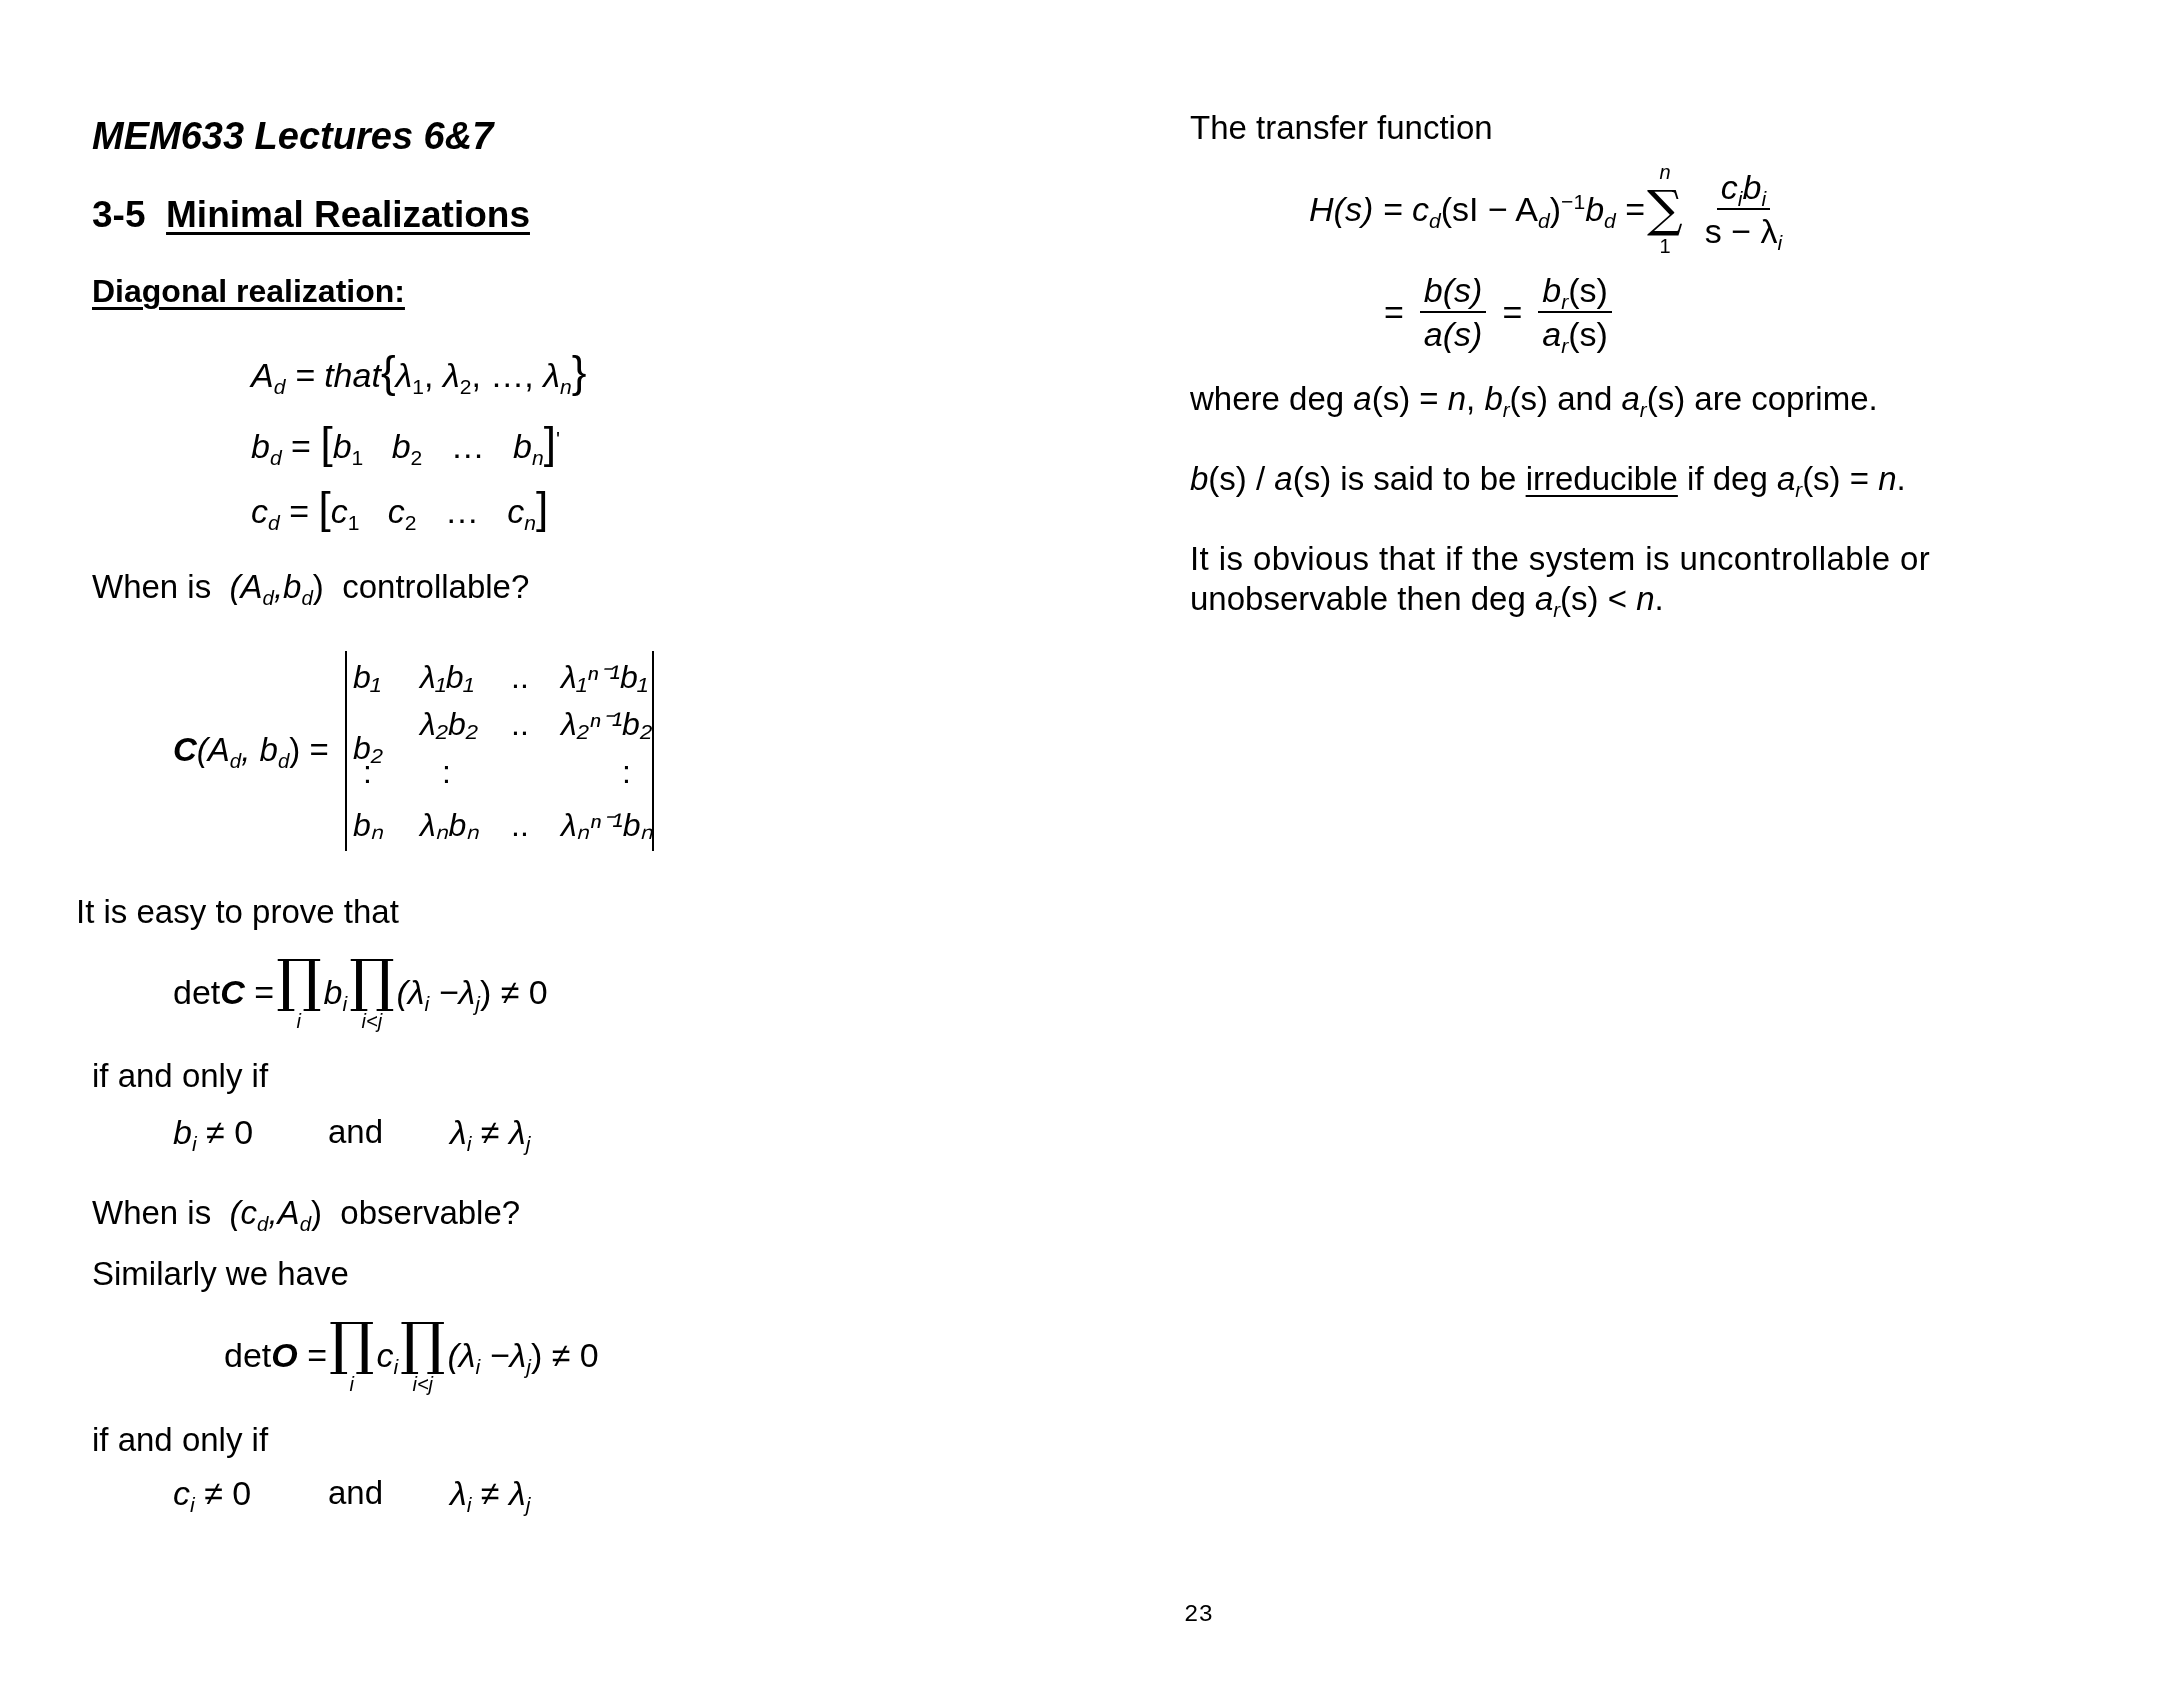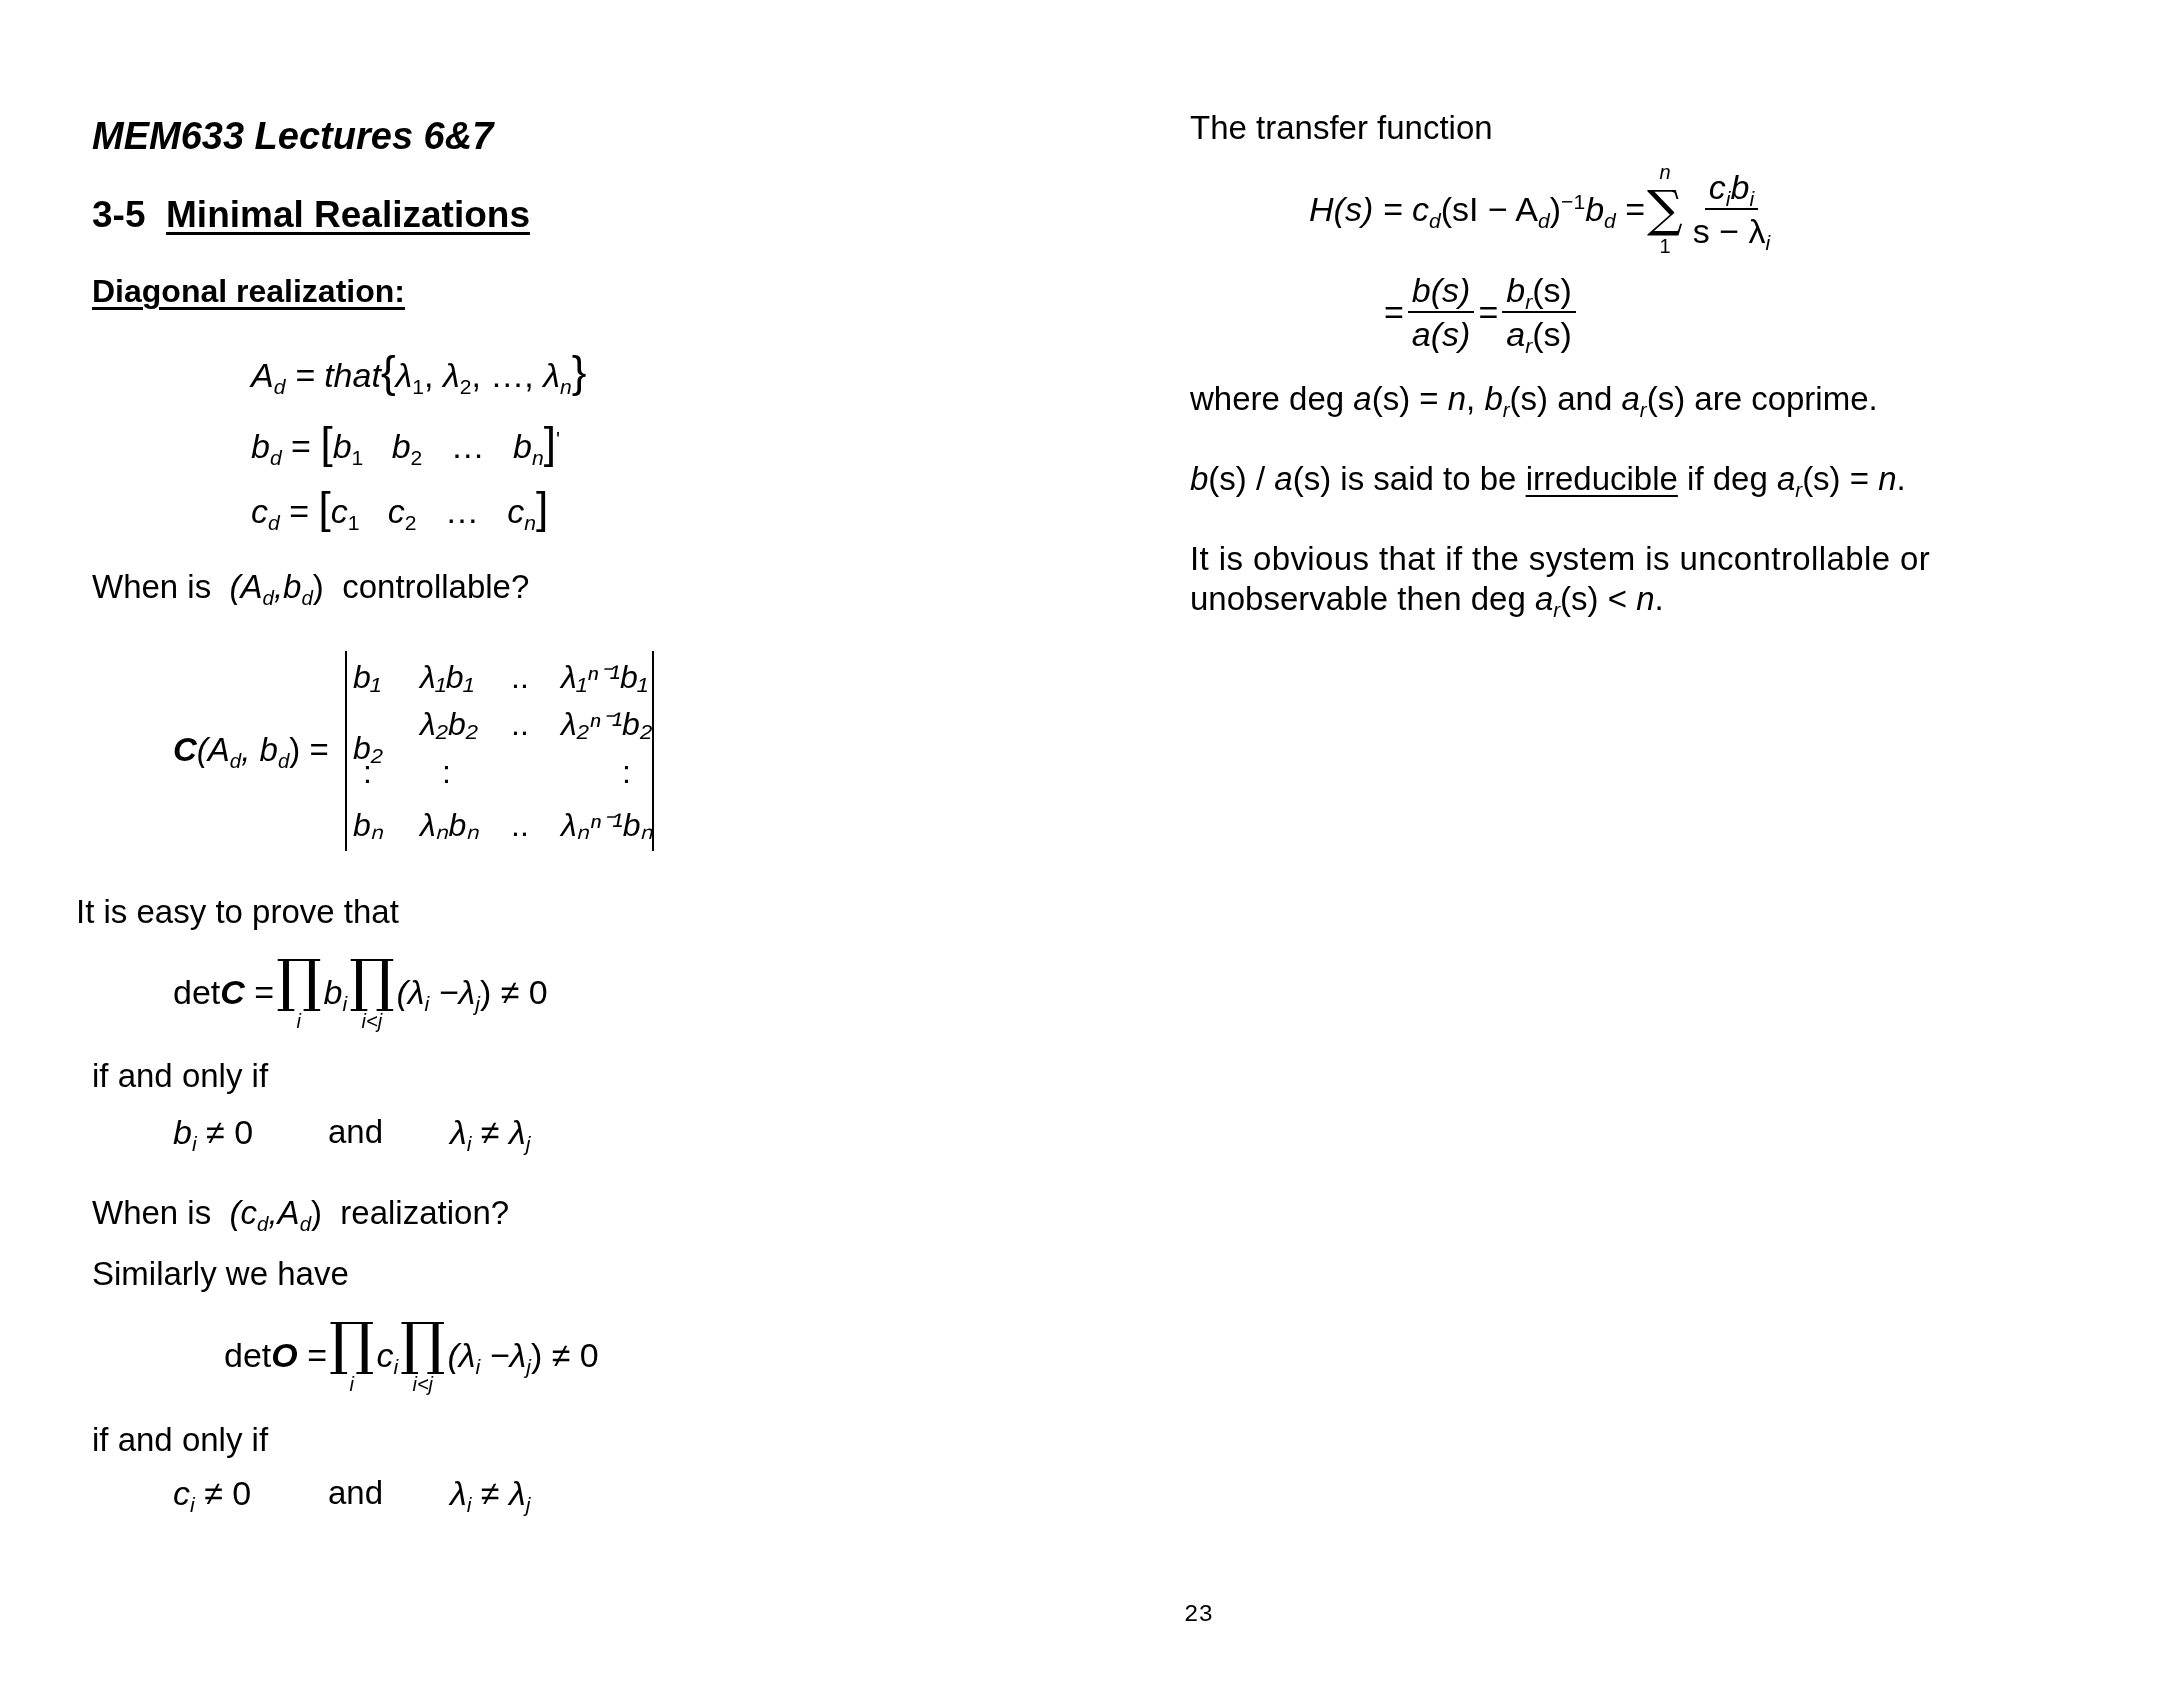--- a/index.html
+++ b/index.html
@@ -8,21 +8,21 @@
   .abs { position:absolute; white-space:nowrap; line-height:1; }
   .t { font-size:33px; }
   .i { font-style:italic; }
   .b { font-weight:bold; }
   .u { text-decoration:underline; text-underline-offset:5px; text-decoration-thickness:3px; }
   sub, sup { font-size:62%; line-height:0; }
   sub { vertical-align:-0.35em; }
   sup { vertical-align:0.55em; }
   .m { font-size:34px; }
   .row { display:flex; align-items:center; }
-  .frac { display:inline-flex; flex-direction:column; align-items:center; vertical-align:middle; margin:0 4px; }
+  .frac { display:inline-flex; flex-direction:column; align-items:center; vertical-align:middle; margin:0 16px; }
   .frac .num { padding:0 4px 4px; border-bottom:2px solid #000; }
   .frac .den { padding:4px 4px 0; }
   .bigop { display:inline-flex; flex-direction:column; align-items:center; vertical-align:middle; margin:0 2px; }
   .bigop .op { font-family:"DejaVu Serif", serif; font-size:57px; line-height:1; }
   .bigop .lim { font-size:20px; font-style:italic; margin-top:2px; }
   .bigop .up { font-size:20px; font-style:italic; margin-bottom:2px; }
   .mat { position:absolute; border-left:2px solid #000; border-right:2px solid #000; }
   .cell { position:absolute; font-size:32px; line-height:1; white-space:nowrap; }
   .pagenum { font-family:Liberation Mono, monospace; font-size:24px; }
 </style>
@@ -105,21 +105,21 @@
   <span class="i">b</span><sub class="i">i</sub><span> ≠ 0</span>
 </div>
 <div class="abs t" style="left:328px; top:1115px;">and</div>
 <div class="abs m" style="left:450px; top:1115px;">
   <span class="i">λ</span><sub class="i">i</sub><span class="i"> ≠ λ</span><sub class="i">j</sub>
 </div>
 
 <div class="abs t" style="left:92px; top:1196px;">
   <span>When is</span>&nbsp;
   <span class="i">(c</span><sub class="i">d</sub><span class="i">,A</span><sub class="i">d</sub><span>)</span>&nbsp;
-  <span>realization?</span>
+  <span>observable?</span>
 </div>
 
 <div class="abs t" style="left:92px; top:1257px;">Similarly we have</div>
 
 <div class="abs m row" style="left:224px; top:1315px;">
   <span>det</span><span class="b i">O</span>&nbsp;<span>=</span>
   <span class="bigop">
       <span class="op">∏</span>
       <span class="lim">i</span>
     </span>

